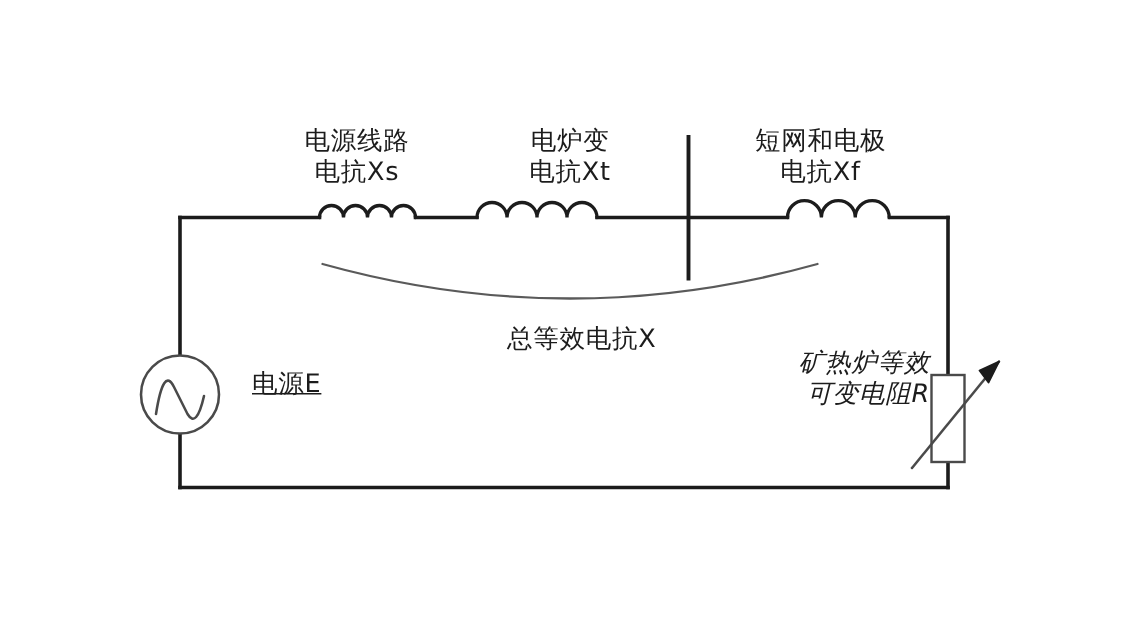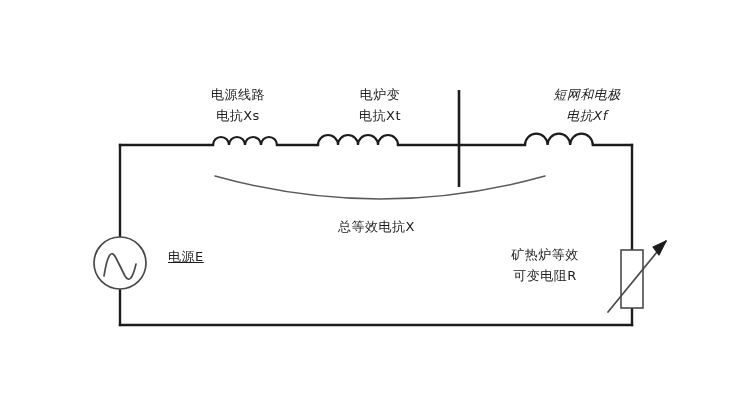--- a/index.html
+++ b/index.html
@@ -21,35 +21,35 @@
     position: absolute;
     left: 0;
     top: 0;
     width: 750px;
     height: 417px;
   }
   .lbl {
     position: absolute;
     color: #1c1c1c;
     font-family: "DejaVu Sans", sans-serif;
-    font-size: 13px;
+    font-size: 17px;
     line-height: 21px;
     white-space: pre;
     text-align: center;
     letter-spacing: 0.5px;
   }
   .lbl-2line {
     text-align: center;
   }
   #label-xs   { left: 168px; top: 84px;  width: 140px; }
   #label-xt   { left: 320px; top: 84px;  width: 120px; }
-  #label-xf   { left: 512px; top: 84px;  width: 150px; font-style: italic; }
+  #label-xf   { left: 472px; top: 84px;  width: 150px; }
   #label-xtot { left: 338px; top: 216px; width: 140px; text-align: left; }
   #label-e    { left: 168px; top: 246px; width: 90px;  text-align: left; text-decoration: underline; }
-  #label-r    { left: 470px; top: 244px; width: 150px; text-align: center; }
+  #label-r    { left: 470px; top: 232px; width: 150px; text-align: right; font-style: italic; }
 </style>
 </head>
 <body>
 
 <div id="canvas">
 
   <svg id="schematic" viewBox="0 0 750 417">
 
     <g stroke="#1c1c1c" stroke-width="2.4" fill="none" stroke-linecap="square">
 

